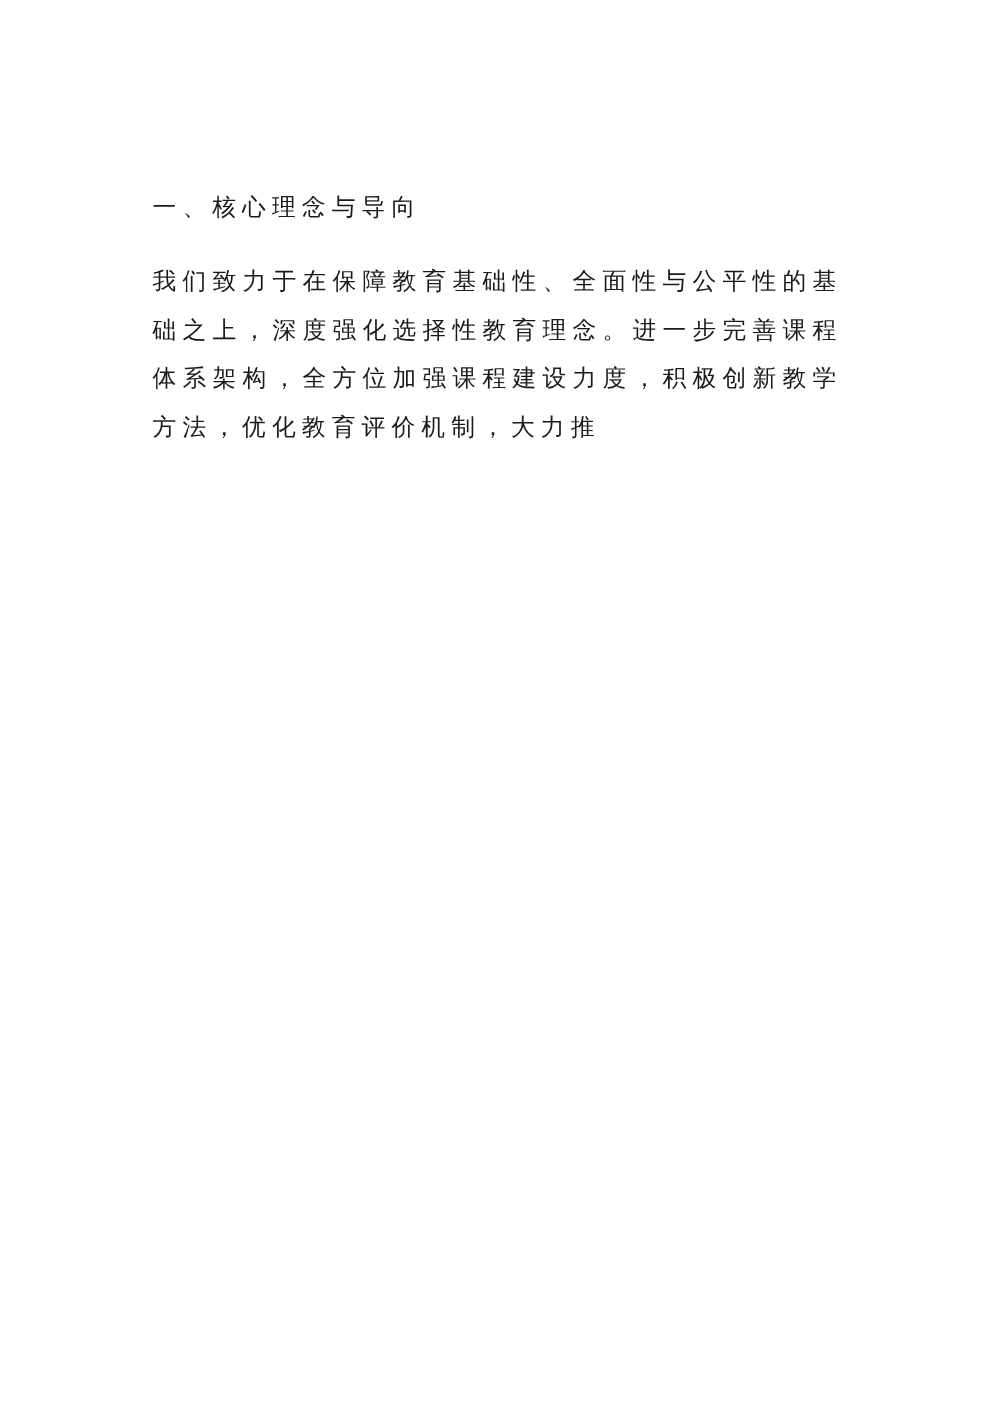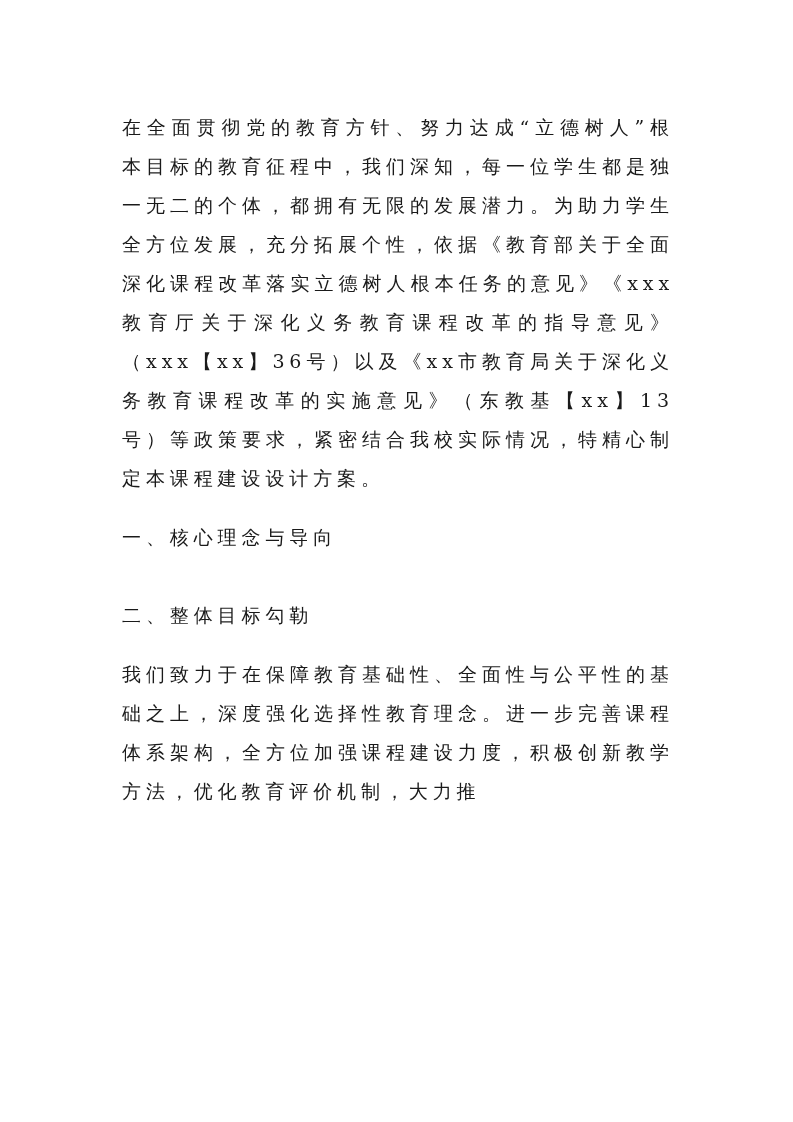--- a/index.html
+++ b/index.html
@@ -12,19 +12,17 @@
   }
   .para { margin: 0; text-align: justify; text-align-last: left; }
   .para + .heading, .heading + .para { margin-top: 20px; }
   .heading { margin: 39px 0 0 0; }
   .para.first { margin-top: 0; }
 </style>
 </head>
 <body>
 
 <div class="page">
-  <p class="para first">在全面贯彻党的教育方针、努力达成“立德树人”根本目标的教育征程中，我们深知，每一位学生都是独一无二的个体，都拥有无限的发展潜力。为助力学生全方位发展，充分拓展个性，依据《教育部关于全面深化课程改革落实立德树人根本任务的意见》《xxx教育厅关于深化义务教育课程改革的指导意见》（xxx【xx】36号）以及《xx市教育局关于深化义务教育课程改革的实施意见》（东教基【xx】13号）等政策要求，紧密结合我校实际情况，特精心制定本课程建设设计方案。</p>
 
   <p class="heading">一、核心理念与导向</p>
 
-  <p class="heading">二、整体目标勾勒</p>
   <p class="para">我们致力于在保障教育基础性、全面性与公平性的基础之上，深度强化选择性教育理念。进一步完善课程体系架构，全方位加强课程建设力度，积极创新教学方法，优化教育评价机制，大力推</p>
 </div>
 
 </body></html>

